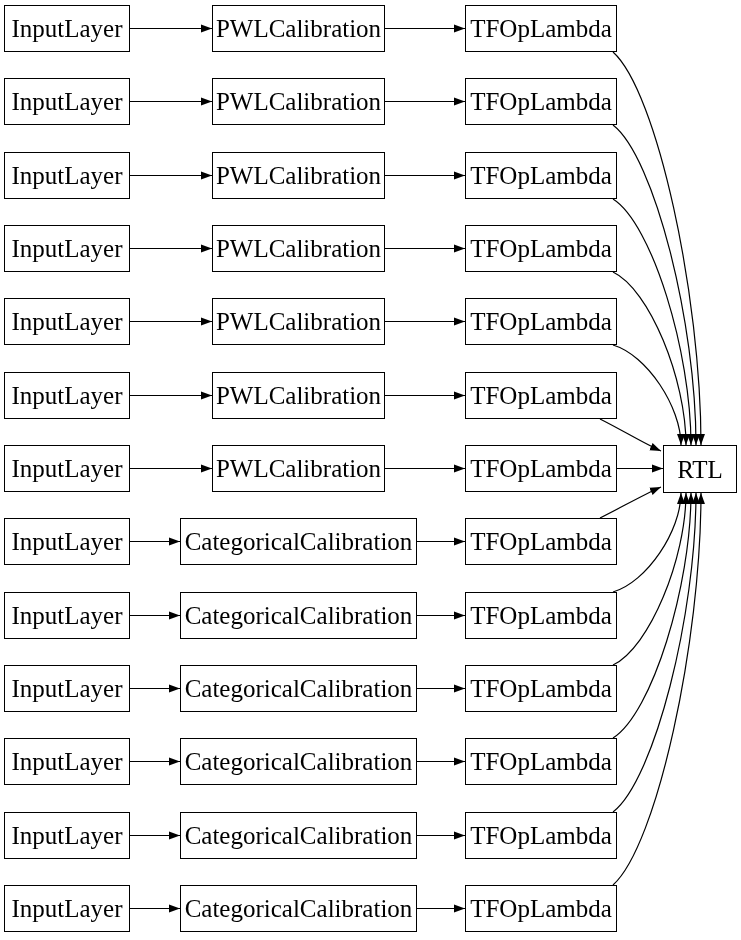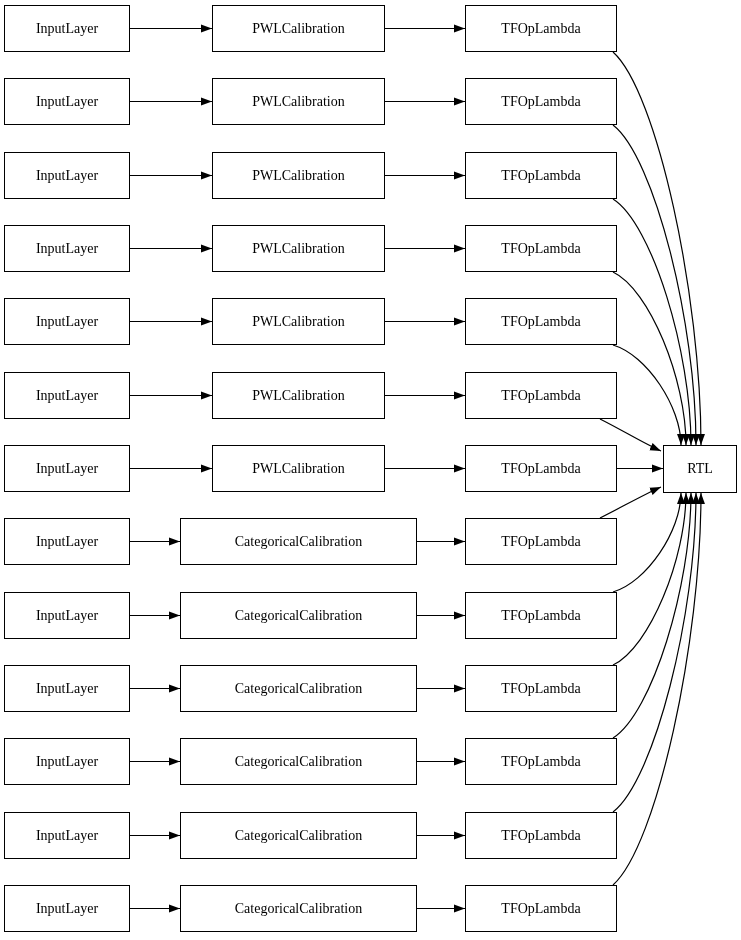--- a/index.html
+++ b/index.html
@@ -32,21 +32,21 @@
   }
   .node {
     position: absolute;
     box-sizing: border-box;
     border: 1.4px solid var(--node-border-color, #000000);
     background: var(--node-fill-color, #ffffff);
     color: var(--text-color, #000000);
     display: flex;
     align-items: center;
     justify-content: center;
-    font-size: 14px;
+    font-size: 25px;
     line-height: 1;
     white-space: nowrap;
     z-index: 2;
   }
 </style>
 </head>
 <body>
 
 <div id="canvas">
   <svg id="edge-svg" width="741" height="940">

